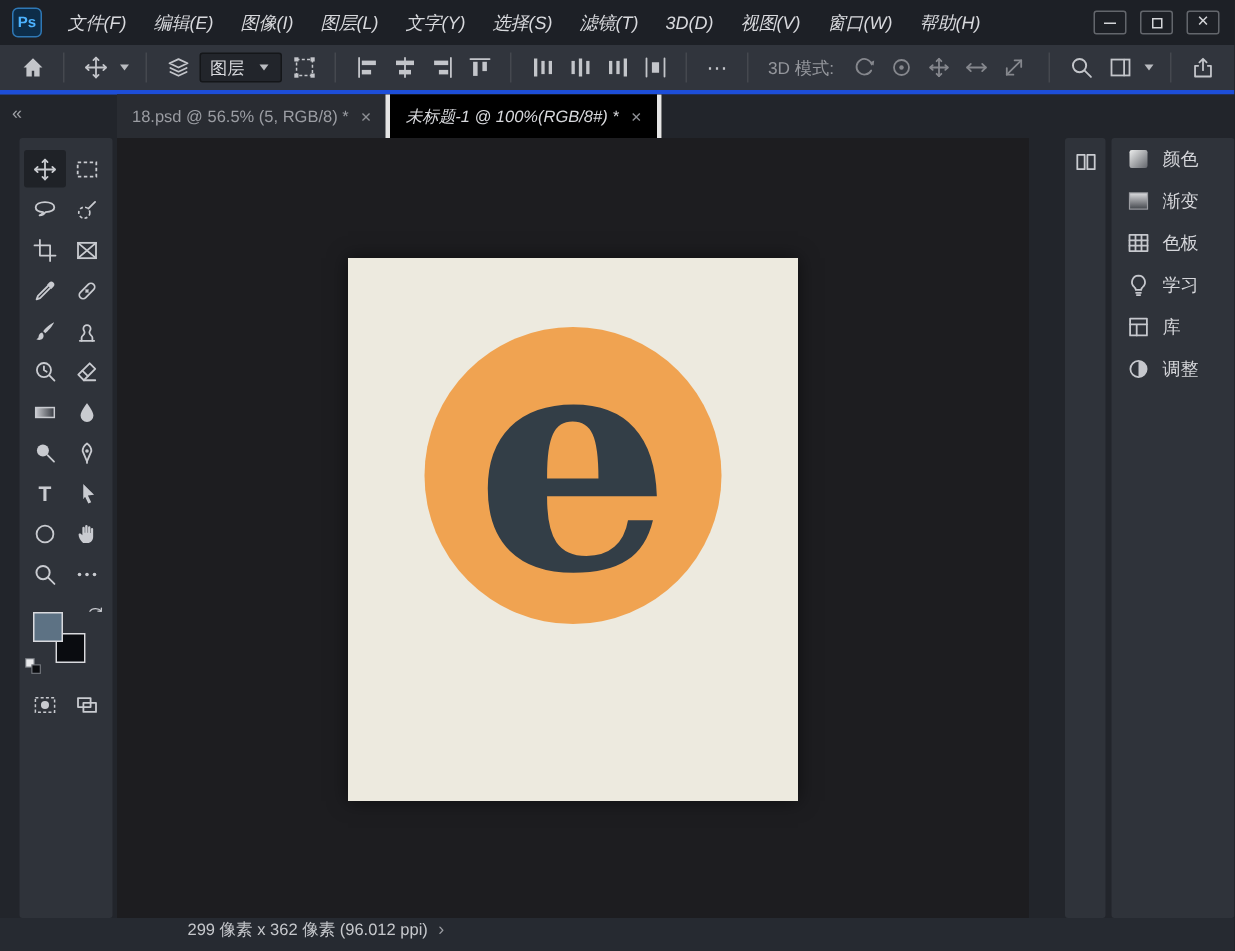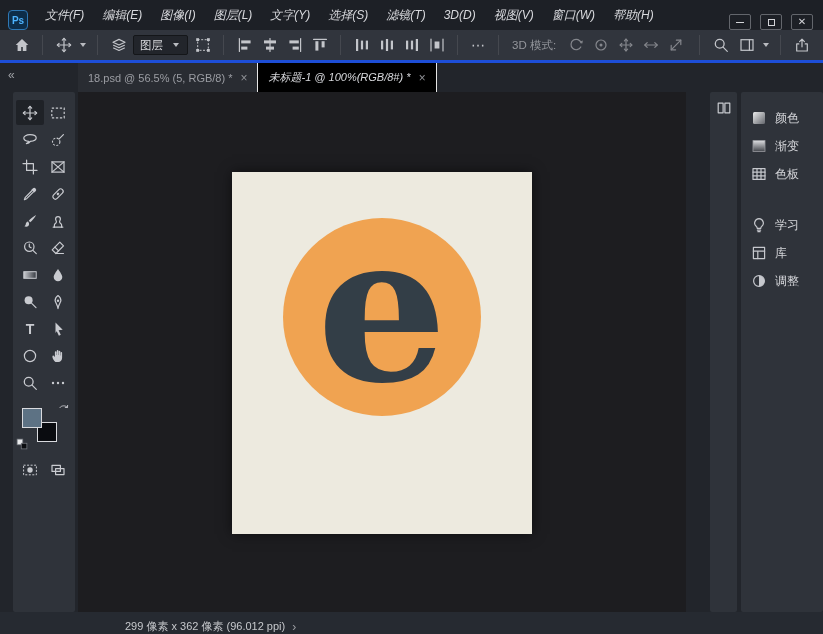--- a/index.html
+++ b/index.html
@@ -1,21 +1,21 @@
 <!DOCTYPE html>
 <html><head>
 <meta charset="utf-8">
 <style>
   *{margin:0;padding:0;box-sizing:border-box;font-family:"Liberation Sans",sans-serif;}
   html,body{width:823px;height:634px;overflow:hidden;background:#22252b;}
   .app{position:relative;width:823px;height:634px;}
   svg{display:block;}
 
   
-  .menubar{position:absolute;top:0;left:0;right:0;height:30px;background:#1d2026;display:flex;align-items:flex-end;padding-left:8px;}
+  .menubar{position:absolute;top:0;left:0;right:0;height:30px;background:#1d2026;display:flex;align-items:center;padding-left:8px;}
   .logo{width:20px;height:20px;border-radius:4px;background:#0d2d49;border:1px solid #2f78b5;color:#4db3ff;font-size:10px;font-weight:bold;display:flex;align-items:center;justify-content:center;margin-right:8px;}
   .menu-items{display:flex;height:30px;}
   .menu-item{font-size:12px;color:#d8d9dd;padding:0 9px;line-height:30px;white-space:nowrap;cursor:default;font-style:italic;}
   .win-controls{margin-left:auto;display:flex;gap:9px;padding-right:10px;align-items:center;}
   .win-btn{width:22px;height:16px;border:1px solid #63666c;border-radius:2px;display:flex;align-items:center;justify-content:center;color:#d4d5d9;font-size:10px;line-height:1;}
   .glyph-min{display:block;width:8px;border-top:1.4px solid currentColor;}
   .glyph-max{display:block;width:7px;height:7px;border:1.2px solid currentColor;}
 
   
   .optionsbar{position:absolute;top:30px;left:0;right:0;height:33px;background:#31353d;border-bottom:3px solid #1d4ed8;display:flex;align-items:center;padding:0 10px;gap:3px;}
@@ -24,21 +24,21 @@
   .icon-group{display:flex;align-items:center;gap:2px;}
   .icon-group.muted .opt-icon{color:#85878d;}
   .caret-down{width:0;height:0;border-left:3.5px solid transparent;border-right:3.5px solid transparent;border-top:4px solid #b9bbc0;margin:0 2px;}
   .dropdown{height:20px;background:#22252b;border:1px solid #141619;border-radius:2px;display:flex;align-items:center;justify-content:space-between;padding:0 6px;min-width:54px;font-size:11.5px;color:#d8d9dd;gap:8px;}
   .mode-label{font-size:11.5px;color:#94969c;margin:0 5px 0 4px;white-space:nowrap;}
   .more-dots{font-size:14px;color:#c3c5ca;width:22px;text-align:center;}
   .right-cluster{margin-left:auto;display:flex;align-items:center;gap:3px;}
 
   
   .tabbar{position:absolute;top:63px;left:78px;right:0;height:29px;background:#22252b;display:flex;}
-  .tab{height:29px;display:flex;align-items:center;padding:0 10px;font-size:11px;color:#9b9da3;background:#292c32;border-right:1px solid #e5e5e5;gap:8px;white-space:nowrap;}
+  .tab{height:29px;display:flex;align-items:center;padding:0 10px;font-size:11px;color:#9b9da3;background:#292c32;border-right:3px solid #e5e5e5;gap:8px;white-space:nowrap;}
   .tab.active{background:#000000;color:#d8d9dd;font-style:italic;}
   .tab-close{font-size:12px;color:#8f9196;}
   .collapse-btn{position:absolute;font-size:12px;color:#9fa1a6;letter-spacing:-1px;line-height:1;}
 
   
   .tooldock{position:absolute;left:13px;top:92px;width:62px;bottom:22px;background:#2f333a;border-radius:2px;padding-top:8px;}
   .tools{display:grid;grid-template-columns:28px 28px;justify-content:center;row-gap:2px;}
   .tool{width:28px;height:25px;display:flex;align-items:center;justify-content:center;color:#c9cbd0;border-radius:2px;}
   .tool.active{background:#1f2227;}
   .swatch-area{position:relative;width:56px;height:48px;margin:8px auto 2px;}
@@ -52,27 +52,27 @@
 
   
   .canvas{position:absolute;left:78px;top:92px;right:137px;bottom:22px;background:#1d1d20;overflow:hidden;}
   .paper{position:absolute;left:154px;top:80px;width:300px;height:362px;background:#edeadf;box-shadow:0 0 12px rgba(0,0,0,0.55);}
   .logo-circle{position:absolute;left:51px;top:46px;width:198px;height:198px;border-radius:50%;background:#f0a351;display:flex;align-items:center;justify-content:center;}
   .letter{font-family:"DejaVu Serif","Liberation Serif",serif;font-weight:bold;font-size:205px;line-height:1;color:#333e47;transform:translateY(-9px);}
 
   
   .dock-narrow{position:absolute;left:710px;top:92px;width:27px;bottom:22px;background:#2f333a;border-radius:2px;display:flex;justify-content:center;}
   .dock-icon{margin-top:6px;color:#c9cbd0;width:20px;height:20px;display:flex;align-items:center;justify-content:center;}
-  .dock-wide{position:absolute;left:741px;top:92px;width:82px;bottom:22px;background:#2f333a;border-radius:2px;padding-top:12px;}
+  .dock-wide{position:absolute;left:741px;top:92px;width:82px;bottom:22px;background:#2f333a;border-radius:2px;padding-top:0;}
   .panel-item{height:28px;display:flex;align-items:center;gap:8px;padding-left:9px;color:#d5d6da;font-size:12px;white-space:nowrap;}
-  .panel-item.group-gap{margin-top:23px;}
+  .panel-item.group-gap{margin-top:0;}
   .p-icon{width:17px;display:flex;justify-content:center;color:#c6c8cd;flex:0 0 auto;}
 
   
-  .statusbar{position:absolute;left:0;right:0;bottom:0;height:22px;background:#262a31;display:flex;align-items:flex-end;}
+  .statusbar{position:absolute;left:0;right:0;bottom:0;height:22px;background:#262a31;display:flex;align-items:flex-start;}
   .status-text{margin-left:125px;font-size:11px;color:#c6c8cc;}
   .status-chevron{margin-left:7px;color:#9a9ca1;font-size:12px;}
 </style>
 </head>
 <body>
 
 <div class="app">
 
   <div class="menubar">
     <div class="logo">Ps</div>

